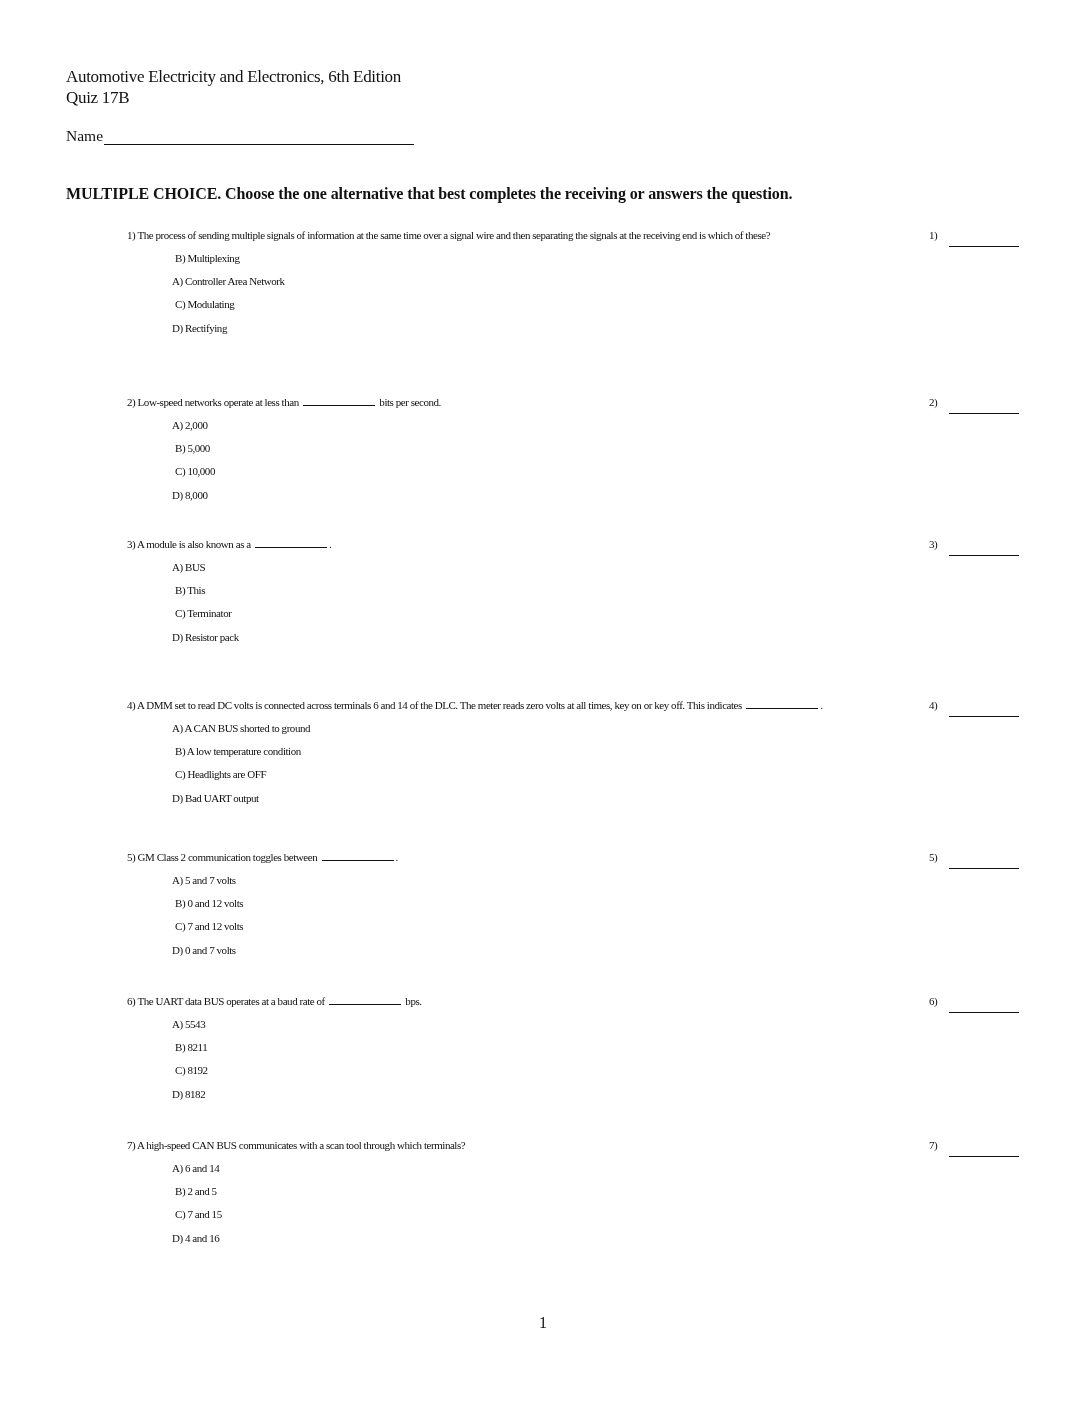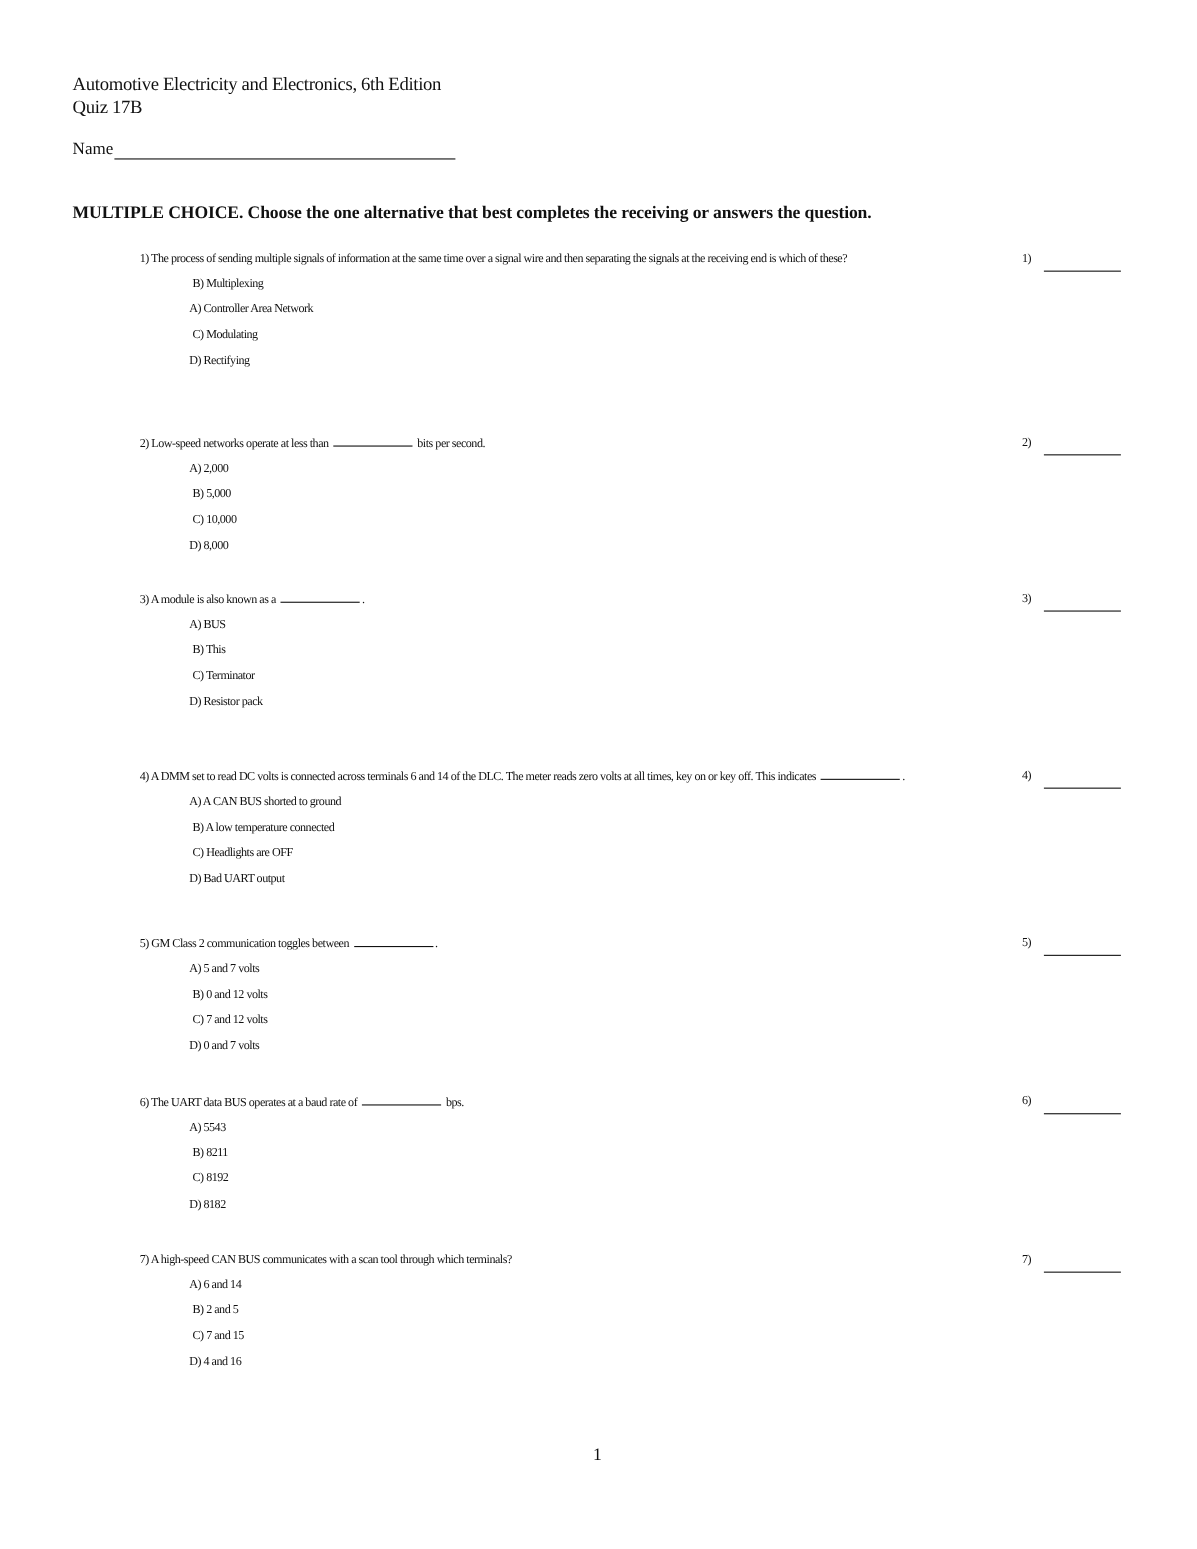--- a/index.html
+++ b/index.html
@@ -68,21 +68,21 @@
       </div>
       <div class="ansbox">
         <span>3)</span>
         <span class="ansline"></span>
       </div>
     </div>
     <div class="q" style="top: 694px;">
       <div class="stem"><span>4)</span> <span>A DMM set to read DC volts is connected across terminals 6 and 14 of the DLC. The meter reads zero volts at all times, key on or key off. This indicates</span> <span class="blank"></span><span>.</span></div>
       <div class="opts">
         <div class="opt">A) A CAN BUS shorted to ground</div>
-        <div class="opt shift">B) A low temperature connected</div>
+        <div class="opt shift">B) A low temperature condition</div>
         <div class="opt shift">C) Headlights are OFF</div>
         <div class="opt">D) Bad UART output</div>
       </div>
       <div class="ansbox">
         <span>4)</span>
         <span class="ansline"></span>
       </div>
     </div>
     <div class="q" style="top: 846px;">
       <div class="stem"><span>5)</span> <span>GM Class 2 communication toggles between</span> <span class="blank"></span><span>.</span></div>

